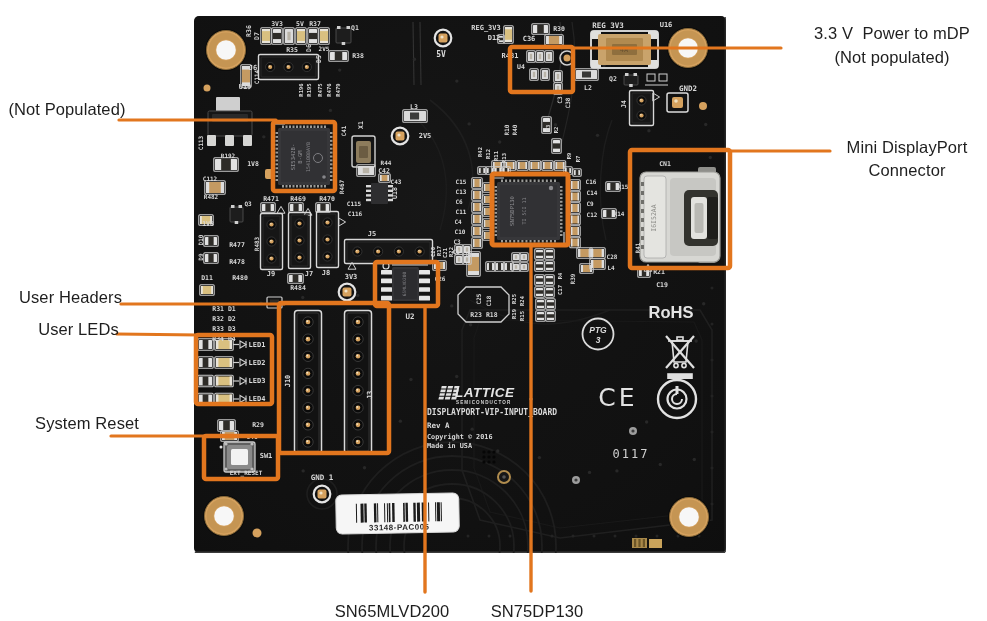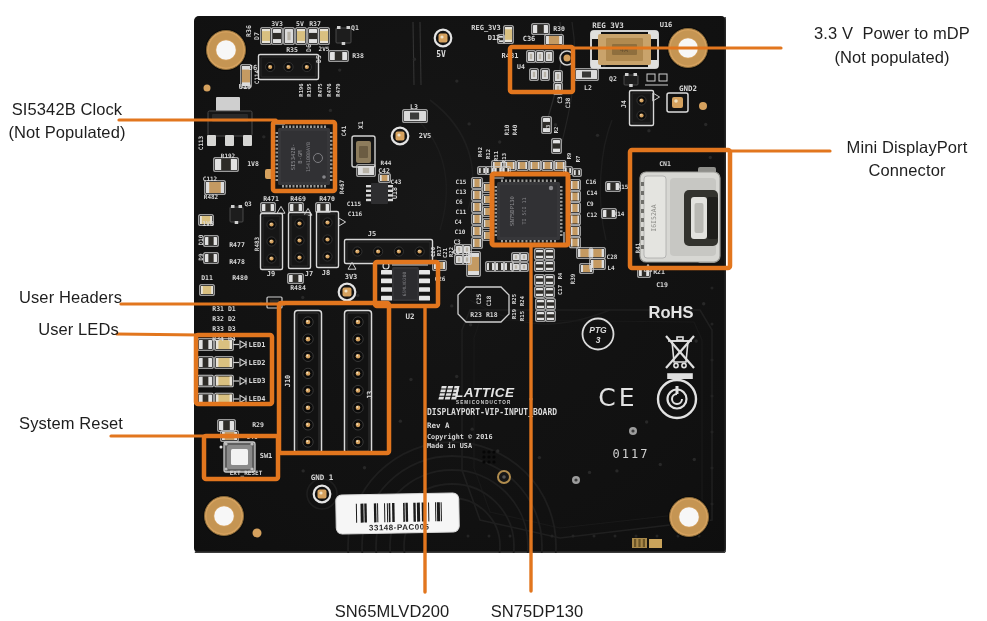--- a/index.html
+++ b/index.html
@@ -1097,21 +1097,21 @@
 <rect x="510" y="47" width="63" height="45" fill="none" stroke="#E2761E" stroke-width="4.5" rx="2"></rect>
 <rect x="630" y="150" width="100" height="118" fill="none" stroke="#E2761E" stroke-width="4.5" rx="2"></rect>
 <rect x="492" y="174" width="76" height="71" fill="none" stroke="#E2761E" stroke-width="5" rx="2"></rect>
 <rect x="375" y="262" width="63" height="44" fill="none" stroke="#E2761E" stroke-width="4.5" rx="2"></rect>
 <rect x="279" y="303" width="110" height="150" fill="none" stroke="#E2761E" stroke-width="4.5" rx="2"></rect>
 <rect x="196" y="335" width="76" height="69" fill="none" stroke="#E2761E" stroke-width="4.5" rx="2"></rect>
 <rect x="204" y="436" width="74" height="43" fill="none" stroke="#E2761E" stroke-width="4.5" rx="2"></rect>
     </g>
   </svg>
 
-  <div class="callout" style="left:0px;   top:98px;  width:134px;"><div>SI5342B Clock</div><div>(Not Populated)</div></div>
+  <div class="callout" style="left:0px;   top:98px;  width:134px;"><div>(Not Populated)</div></div>
   <div class="callout" style="left:792px; top:21px;  width:200px; line-height:24px;"><div>3.3 V  Power to mDP</div><div>(Not populated)</div></div>
   <div class="callout" style="left:807px; top:136px; width:200px;"><div>Mini DisplayPort</div><div>Connector</div></div>
   <div class="callout" style="left:0px;   top:286px; width:141px;">User Headers</div>
   <div class="callout" style="left:8px;   top:318px; width:141px;">User LEDs</div>
-  <div class="callout" style="left:8px;   top:412px; width:126px;">System Reset</div>
+  <div class="callout" style="left:0px;   top:412px; width:126px;padding-left:24px;">System Reset</div>
   <div class="callout" style="left:322px; top:600px; width:140px;">SN65MLVD200</div>
   <div class="callout" style="left:467px; top:600px; width:140px;">SN75DP130</div>
 </div>
 
 </body></html>

